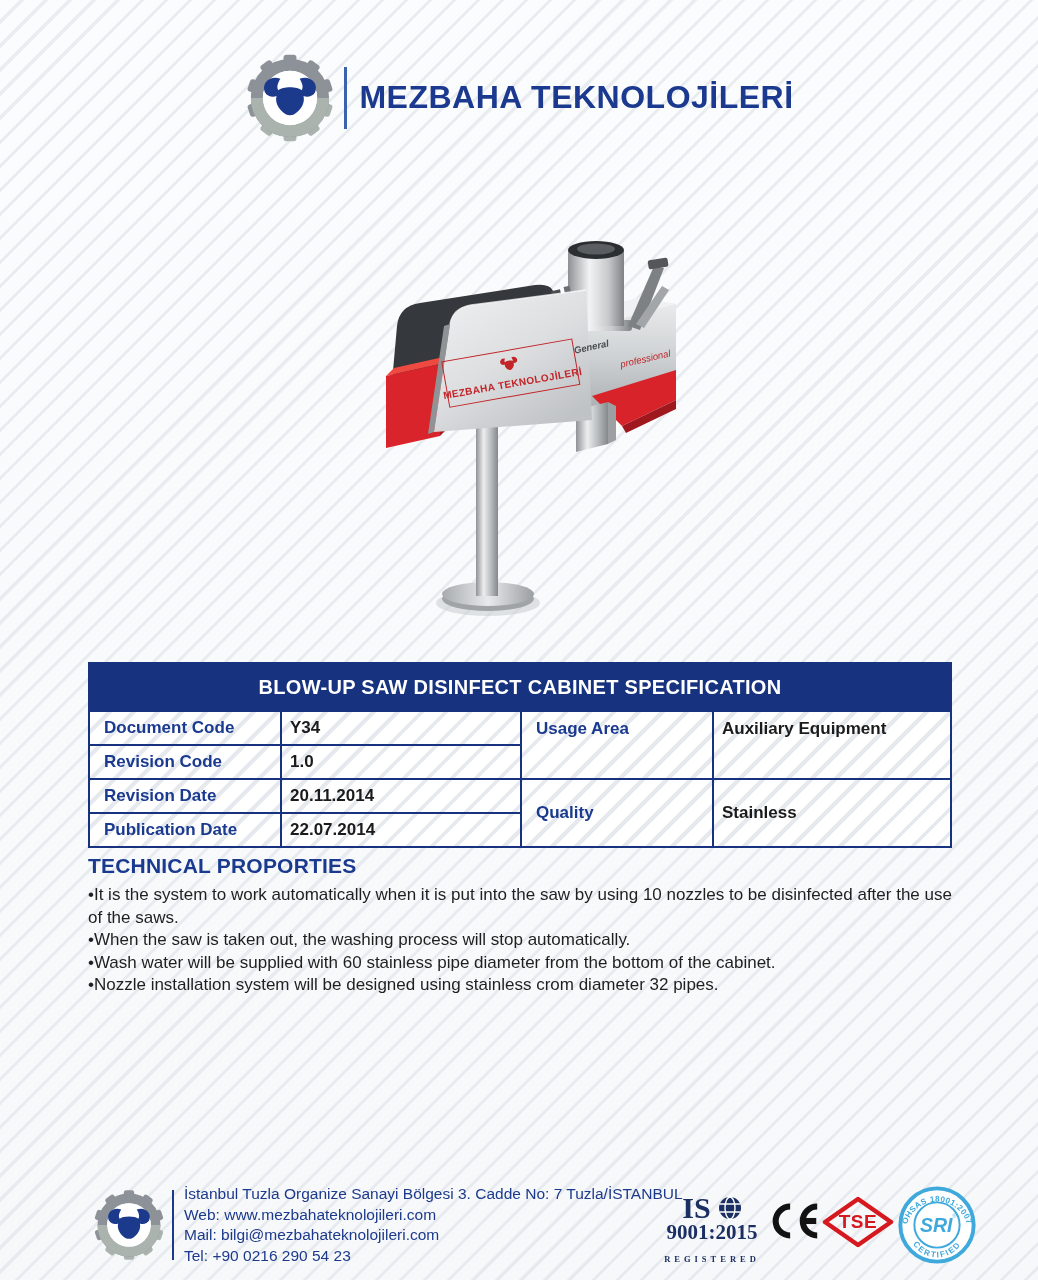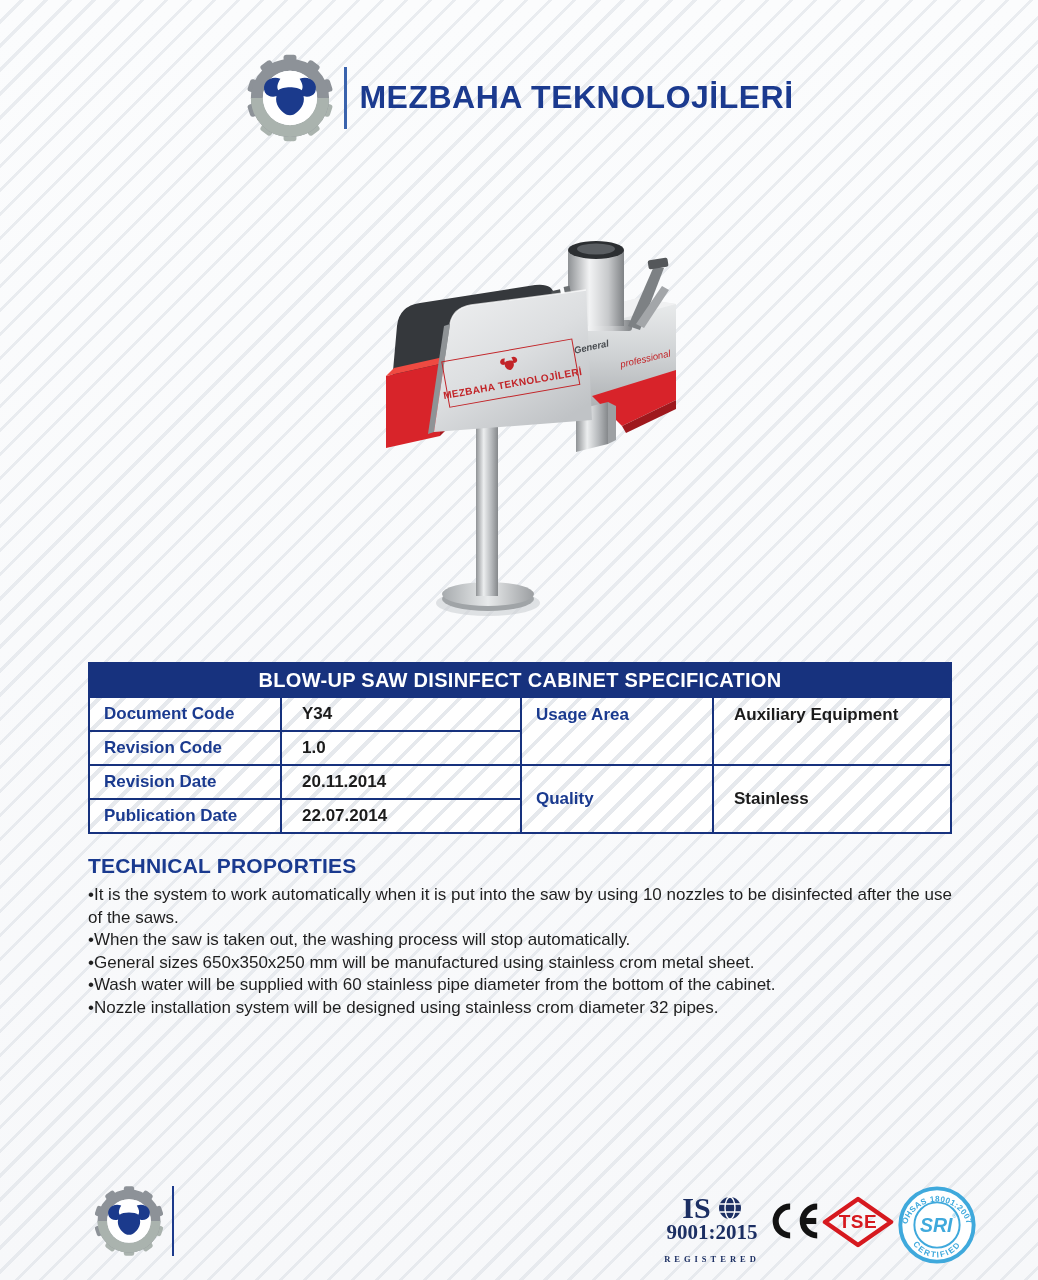--- a/index.html
+++ b/index.html
@@ -18,24 +18,24 @@
   .brand-title{color:#1b3a8f; font-weight:bold; font-size:32px; letter-spacing:0.5px; line-height:1.05;}
   .brand-tagline{color:#3a3e44; font-size:22px; letter-spacing:6px; margin-top:4px;}
 
   
   .product{position:absolute; left:340px; top:228px; width:360px; height:404px;}
 
   
   .spec{position:absolute; left:88px; top:662px; width:862px; border-collapse:collapse; table-layout:fixed;
         background:repeating-linear-gradient(135deg, rgba(205,211,219,0.00) 0 13px, rgba(205,211,219,0.5) 13px 17px), #ffffff;}
   .spec td{border:2px solid #17327e; font-size:17px; font-weight:bold; padding:0 0 0 14px;}
-  .spec .ttl{background:#17327e; color:#ffffff; text-align:center; font-size:20px; letter-spacing:0.3px; height:32px; padding:0;}
+  .spec .ttl{background:#17327e; color:#ffffff; text-align:center; font-size:20px; letter-spacing:0.3px; height:32px; padding:7px;}
   .spec tr{height:34px;}
   .spec .lab{color:#1a3a8f;margin-top:30px;}
-  .spec .val{color:#1b1b1b; padding-left:20px;}
+  .spec .val{color:#1b1b1b; padding-left:8px;}
   .spec .va-top{vertical-align:top; padding-top:7px;}
 
   
   .tech{position:absolute; left:88px; top:854px; width:866px;}
   .tech h2{margin:0 0 6px 0; color:#1a3a8f; font-size:21px; letter-spacing:0.2px;}
   .tech .bullet{color:#1f1f1f; font-size:17px; line-height:1.33; font-weight:normal;}
 
   
   .footer{position:absolute; left:92px; top:1184px; display:flex; align-items:center;}
   .footer .logo-wrap{width:74px; height:74px;}
@@ -219,32 +219,37 @@
       <td class="lab">Publication Date</td>
       <td class="val">22.07.2014</td>
     </tr>
   </tbody>
     </table>
 
   <div class="tech">
     <h2>TECHNICAL PROPORTIES</h2>
     <div class="bullet">•It is the system to work automatically when it is put into the saw by using 10 nozzles to be disinfected after the use of the saws.</div>
     <div class="bullet">•When the saw is taken out, the washing process will stop automatically.</div>
-    <div class="bullet">•General sizes 650x350x250 mm will be manufactured using stainless crom metal sheet.</div>
     <div class="bullet">•Wash water will be supplied with 60 stainless pipe diameter from the bottom of the cabinet.</div>
     <div class="bullet">•Nozzle installation system will be designed using stainless crom diameter 32 pipes.</div>
   </div>
 
   <div class="footer">
     <div class="logo-wrap">
       <svg viewBox="-50 -50 100 100" width="74" height="74">
         <use href="#gear-logo"></use>
       </svg>
     </div>
     <div class="ftr-divider"></div>
+    <div class="contact">
+      <div>İstanbul Tuzla Organize Sanayi Bölgesi 3. Cadde No: 7 Tuzla/İSTANBUL</div>
+      <div>Web: www.mezbahateknolojileri.com</div>
+      <div>Mail: bilgi@mezbahateknolojileri.com</div>
+      <div>Tel: +90 0216 290 54 23</div>
+    </div>
   </div>
 
   <div class="certs">
 
     <div class="iso">
       <div class="iso-line1">
         <span>IS</span>
         <svg width="24" height="24" viewBox="0 0 24 24">
           <circle cx="12" cy="12" r="11" fill="#1c2f63"></circle>
           <g stroke="#ffffff" stroke-width="1.4" fill="none">

